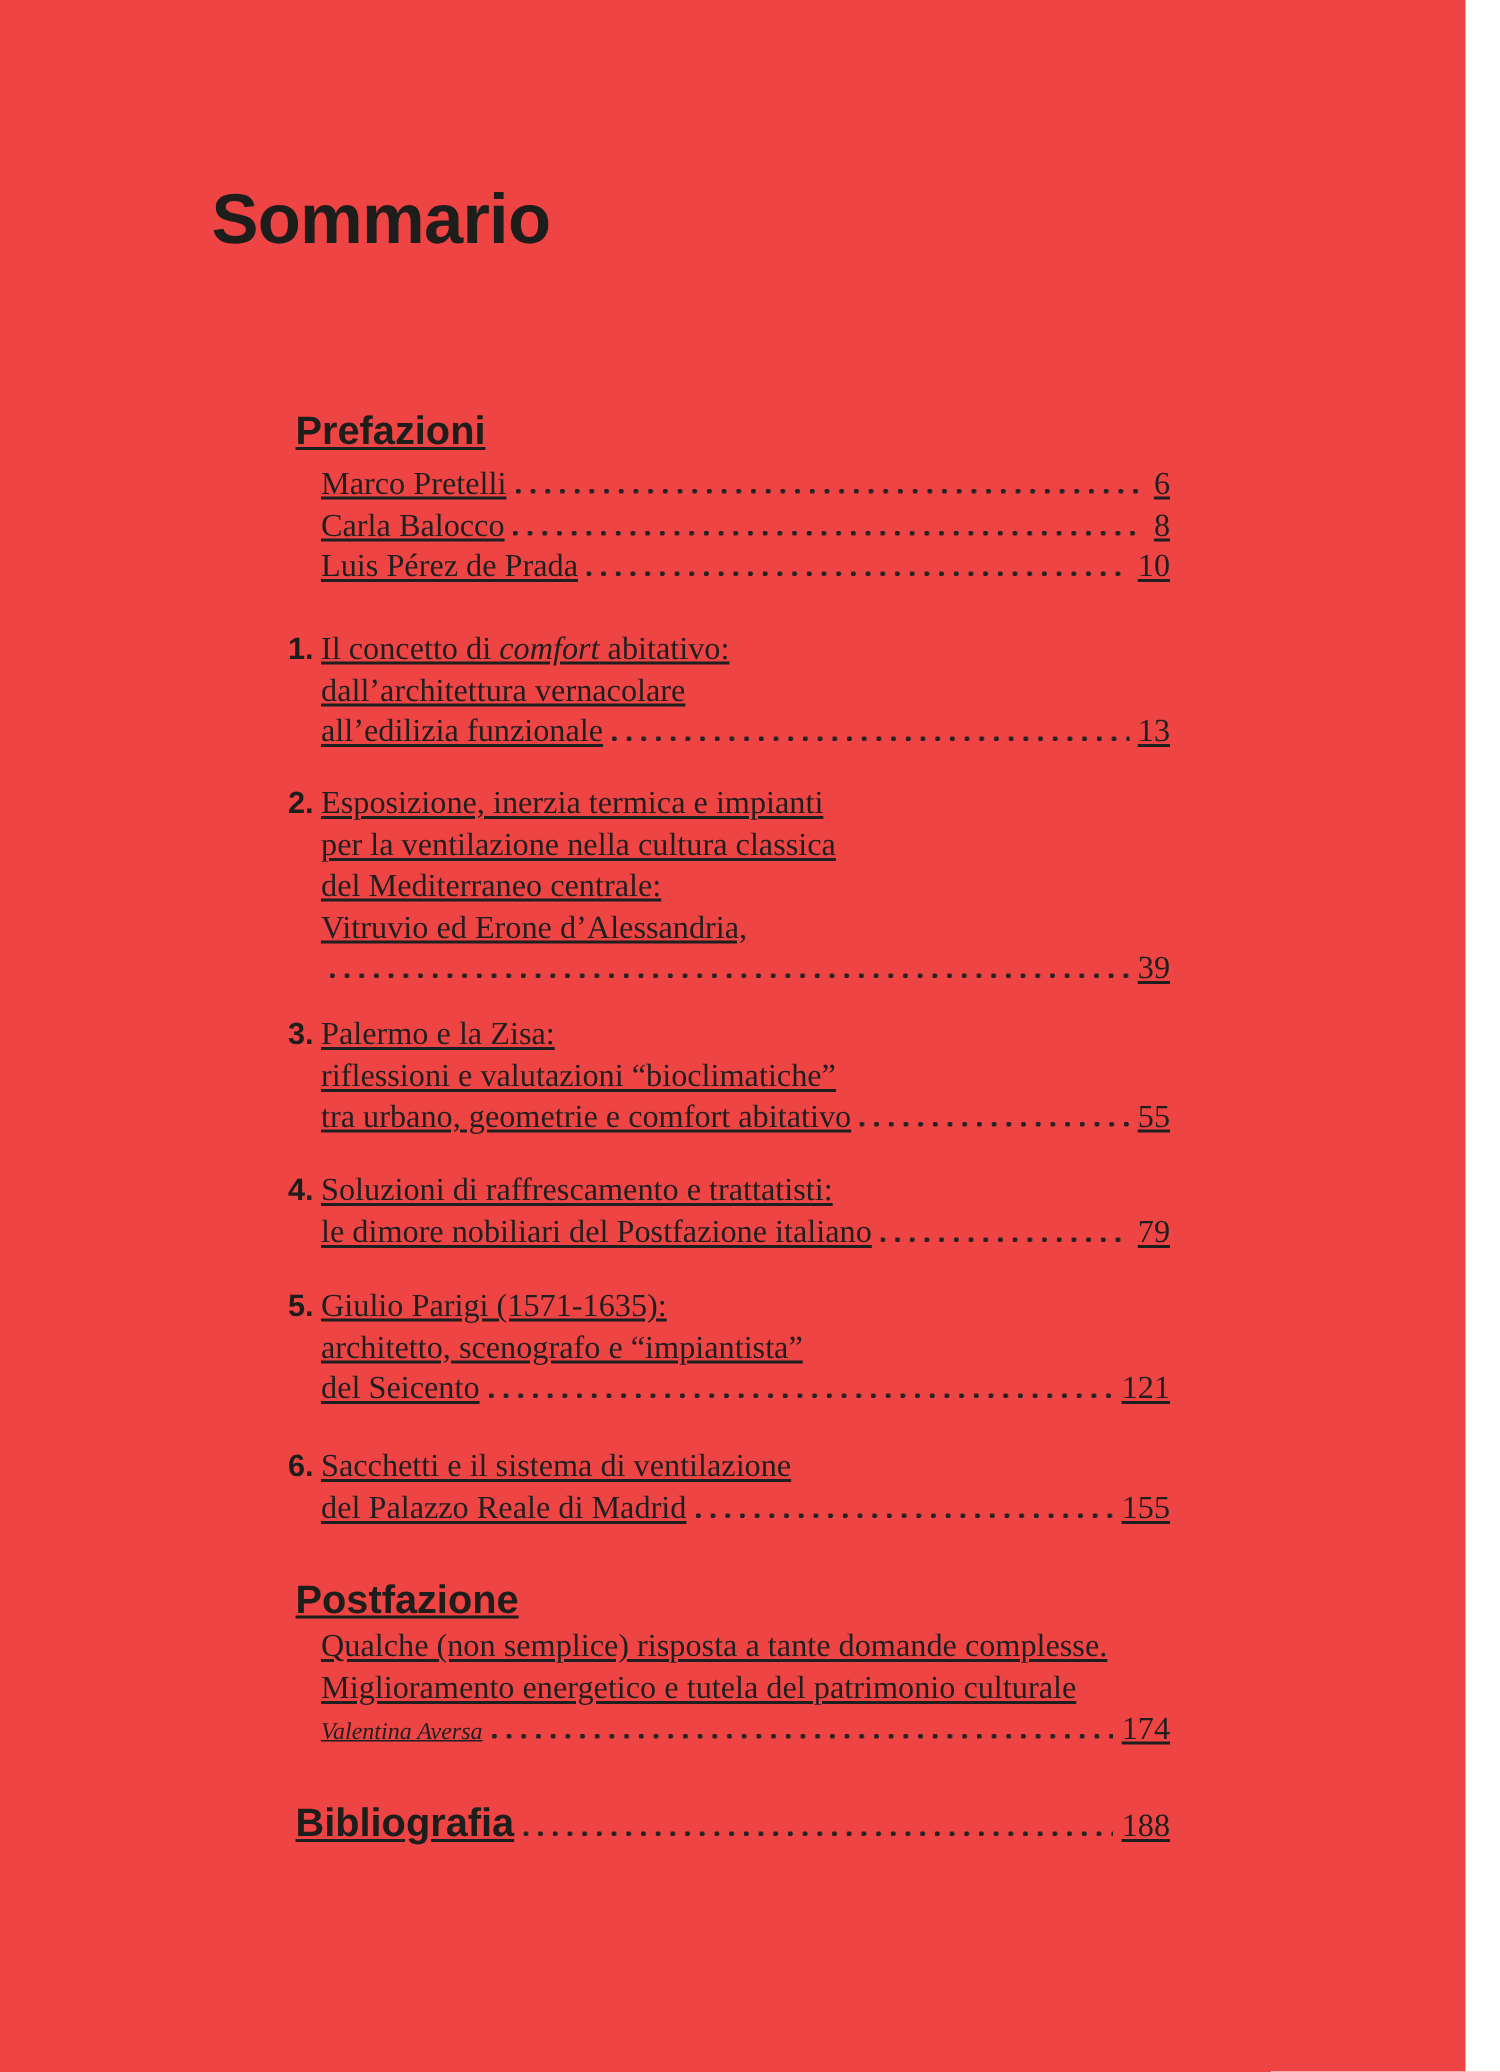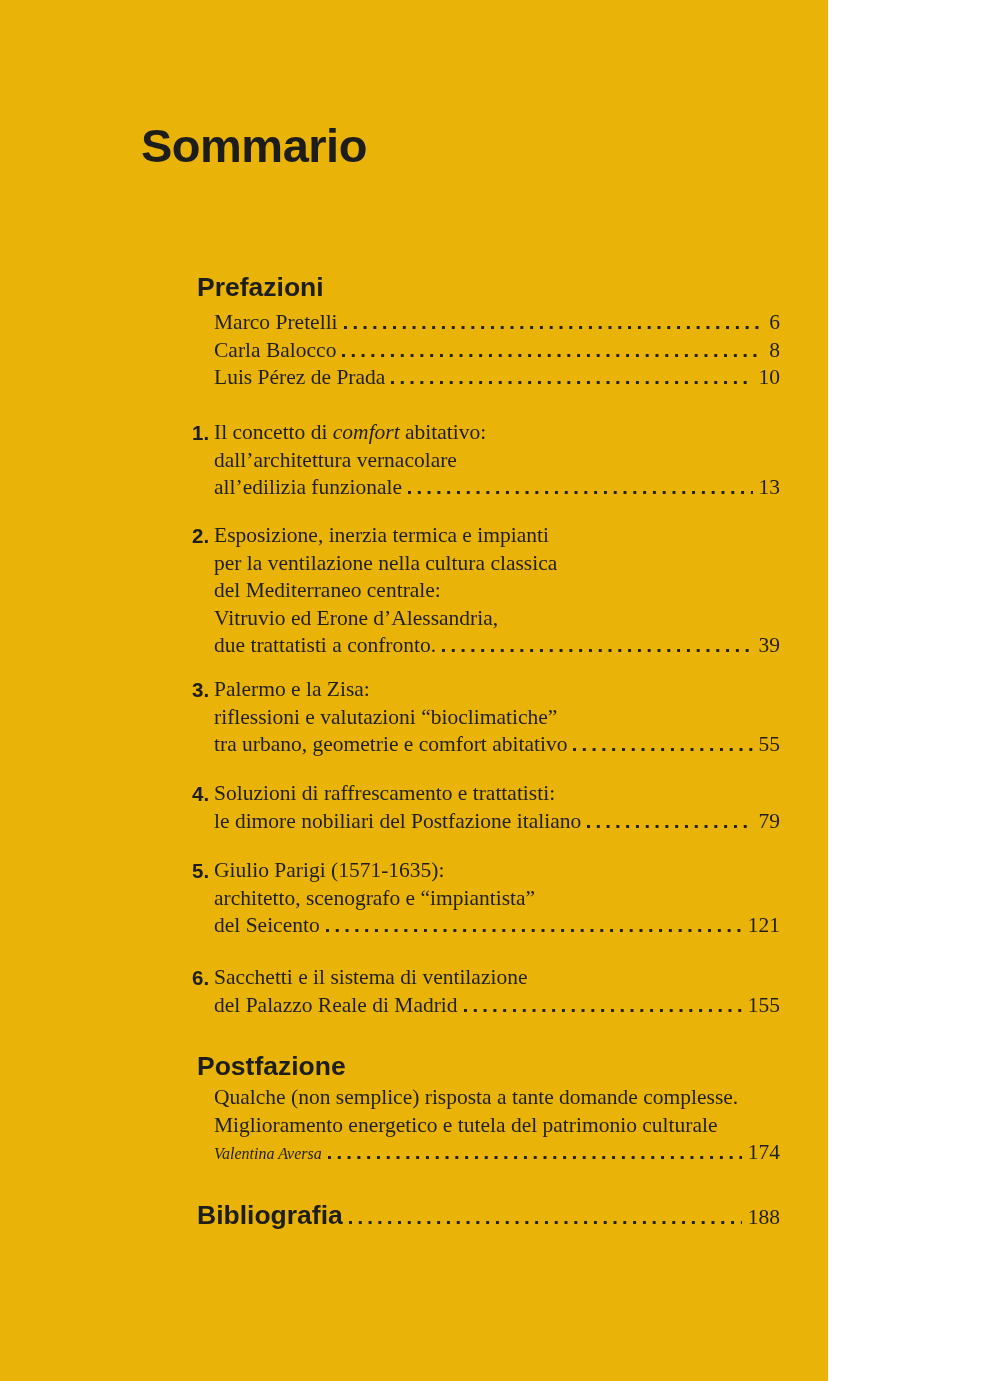--- a/index.html
+++ b/index.html
@@ -1,40 +1,41 @@
 <!DOCTYPE html>
 <html><head>
 <meta charset="utf-8">
 <style>
   html, body { margin: 0; padding: 0; background: #ffffff; }
   .page {
     position: relative;
-    width: 828px;
+    width: 977px;
     height: 1381px;
-    background: #eab308;
+    background: #ef4444;
     overflow: hidden;
     font-family: "Liberation Serif", serif;
     color: #1f1f1f;
   }
   .title {
     position: absolute;
     left: 141px;
     top: 120px;
     font-family: "Liberation Sans", sans-serif;
     font-weight: 700;
     font-size: 47px;
     line-height: 52px;
     letter-spacing: -0.5px;
     color: #1d1d1b;
     white-space: nowrap;
   }
   .block {
     position: absolute;
     left: 192px;
     width: 588px;
+    text-decoration: underline;
   }
   .h2 {
     font-family: "Liberation Sans", sans-serif;
     font-weight: 700;
     font-size: 26.5px;
     line-height: 32px;
     color: #1d1d1b;
     white-space: nowrap;
   }
   .h2.offset { margin-left: 5px; }
@@ -124,21 +125,20 @@
   </div>
 
   <div class="block" style="top:522px">
     <span class="num">2.</span>
     <div class="lines">
       <div class="line">Esposizione, inerzia termica e impianti</div>
       <div class="line">per la ventilazione nella cultura classica</div>
       <div class="line">del Mediterraneo centrale:</div>
       <div class="line">Vitruvio ed Erone d’Alessandria,</div>
       <div class="line dotline">
-        <span class="txt">due trattatisti a confronto.</span>
         <span class="leader"></span>
         <span class="pg">39</span>
       </div>
     </div>
   </div>
 
   <div class="block" style="top:676px">
     <span class="num">3.</span>
     <div class="lines">
       <div class="line">Palermo e la Zisa:</div>

